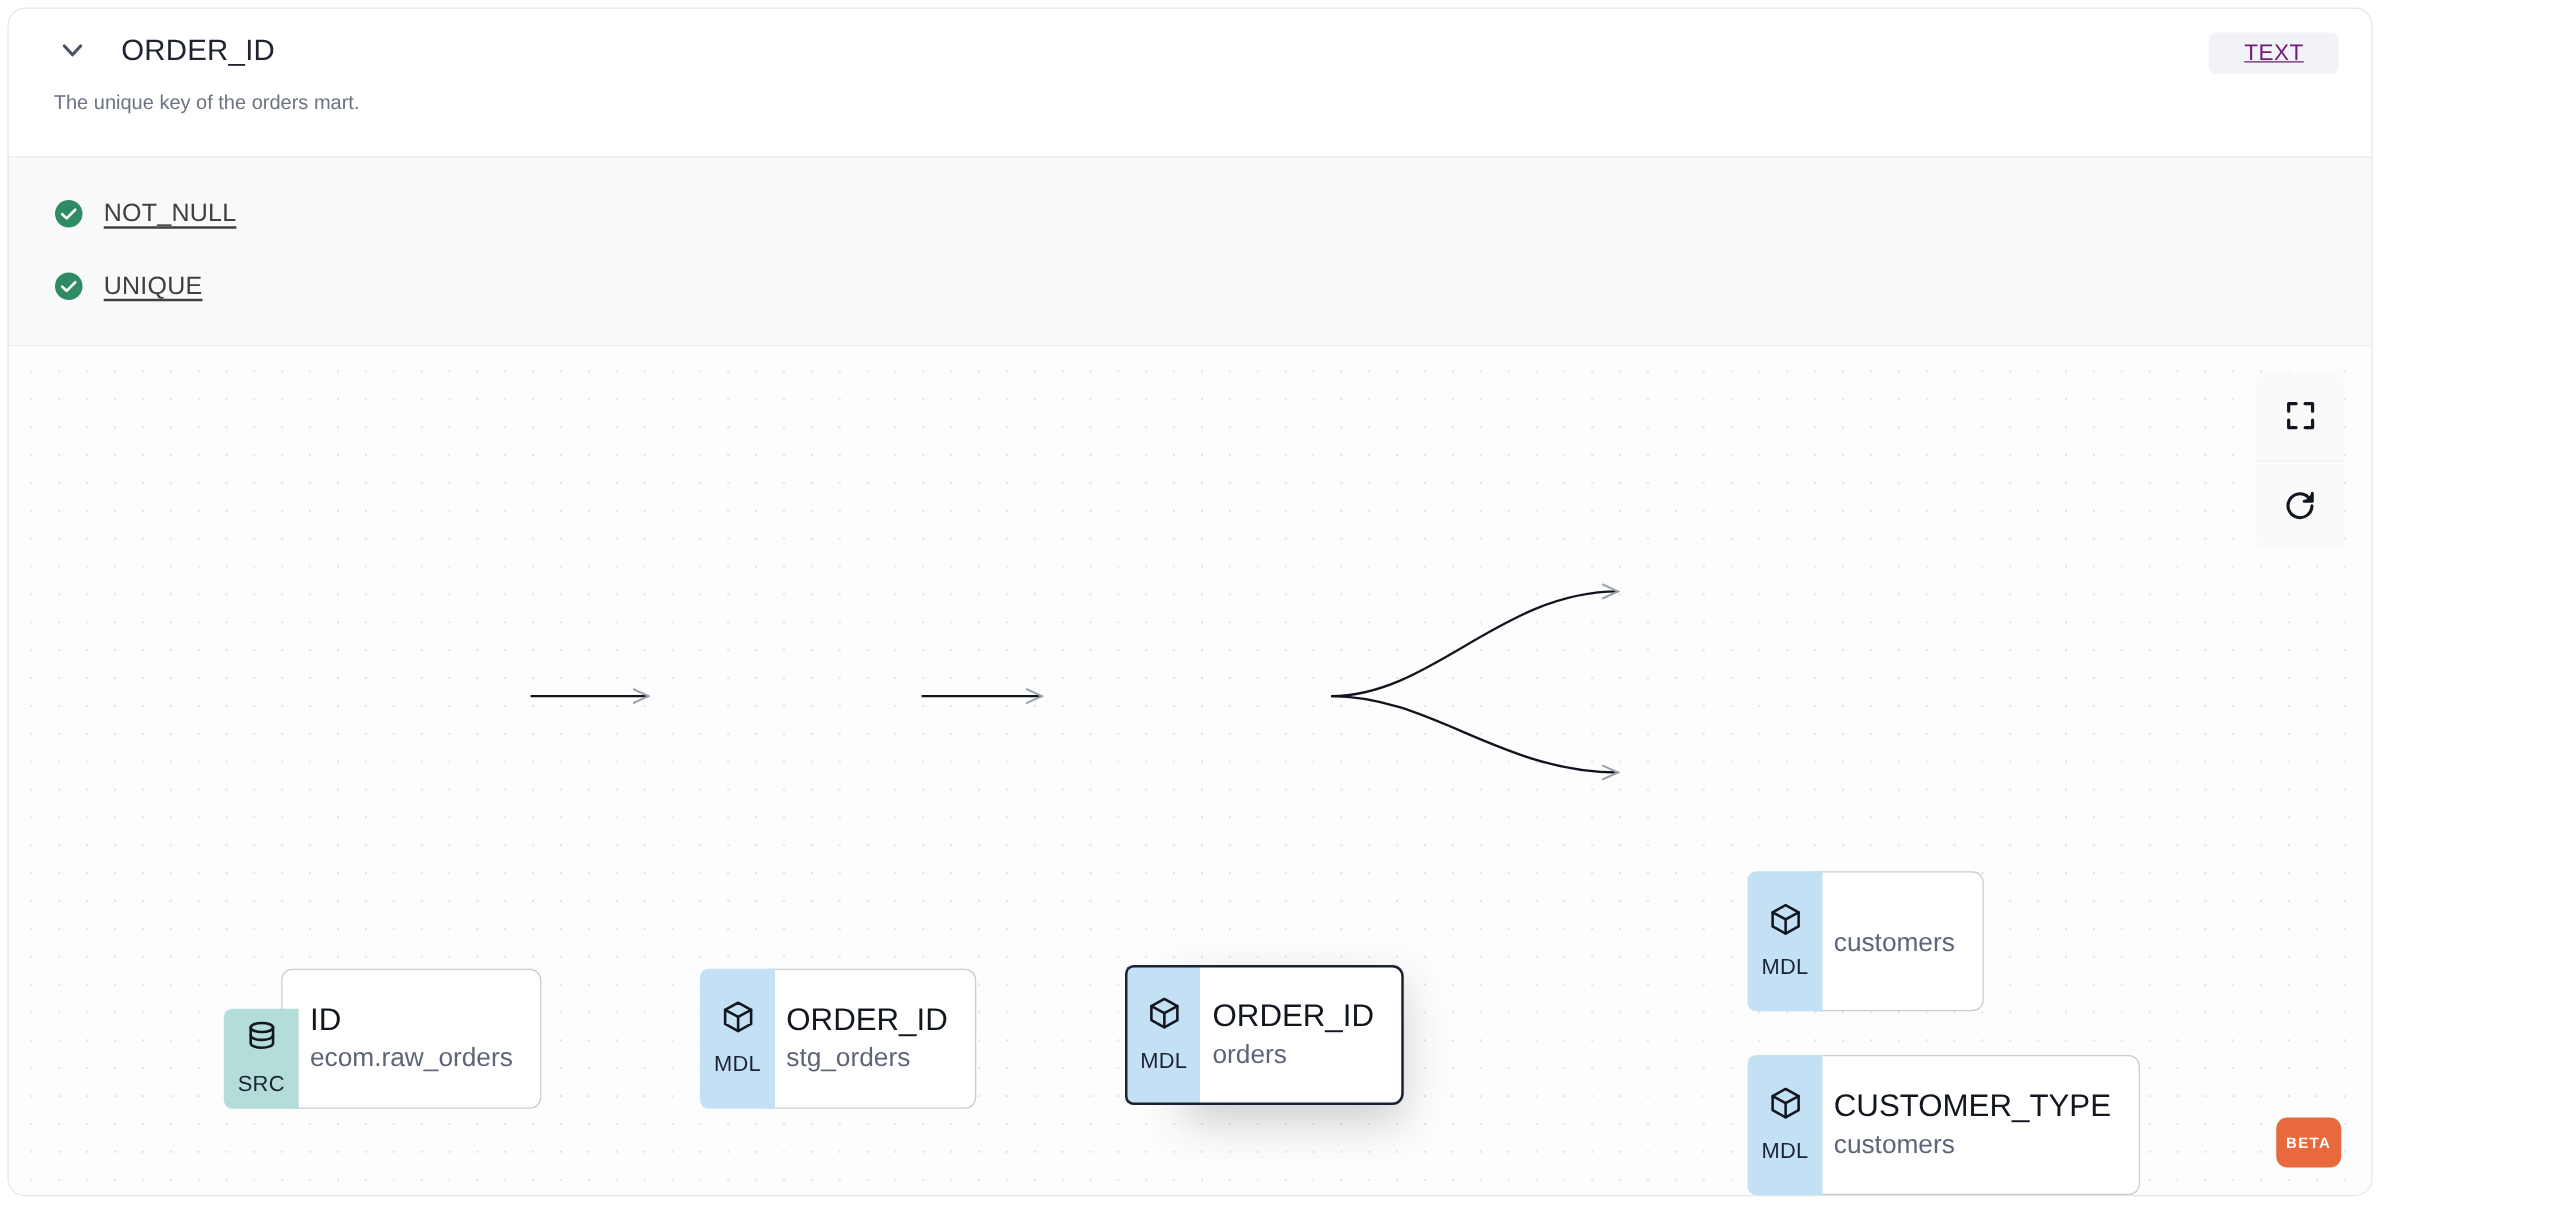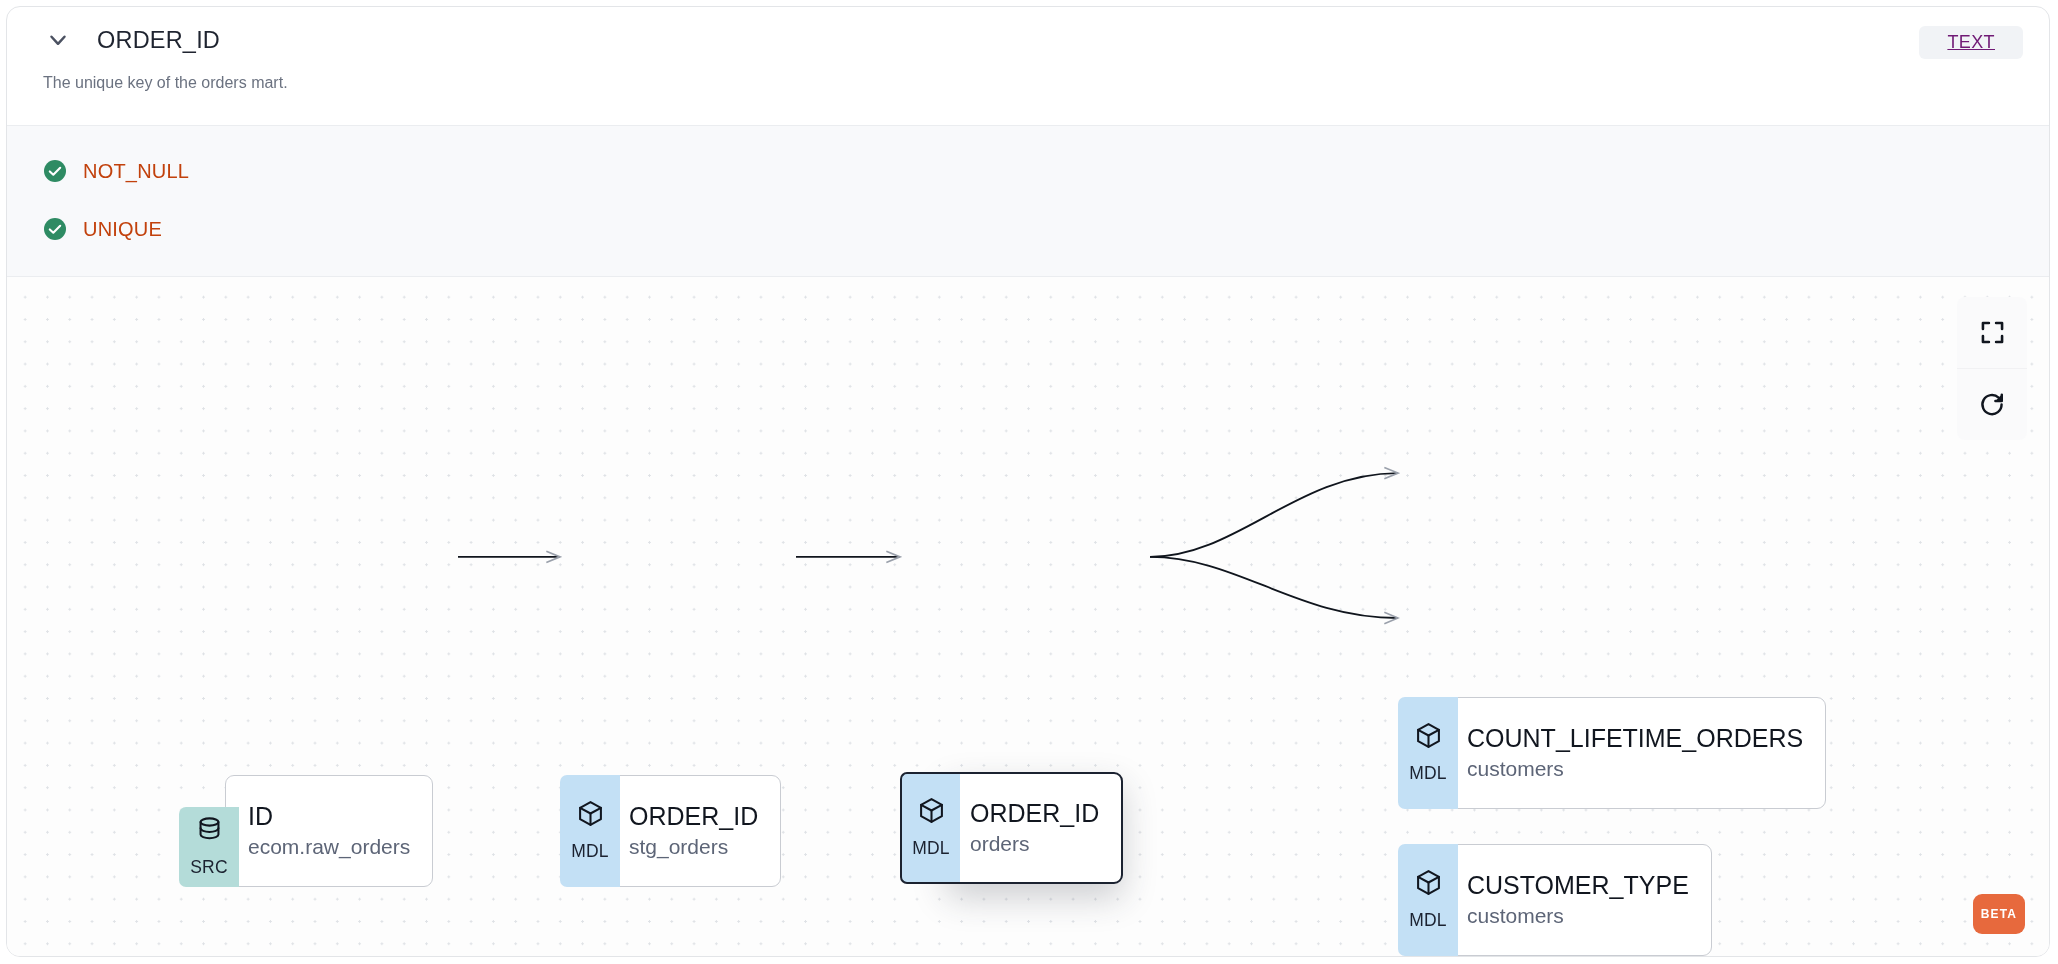--- a/index.html
+++ b/index.html
@@ -14,21 +14,21 @@
     height: 964px;
     overflow: hidden;
     background: #ffffff;
   }
 
   
   .card {
     position: absolute;
     left: 6px;
     top: 6px;
-    width: 2044px;
+    width: 1892px;
     height: 951px;
     border: 1px solid #e3e5e8;
     border-radius: 14px;
     background: #ffffff;
     box-sizing: border-box;
     overflow: hidden;
     display: flex;
     flex-direction: column;
   }
 
@@ -103,21 +103,22 @@
   }
   .check-icon {
     width: 24px;
     height: 24px;
     flex: none;
     display: block;
   }
   .test-link {
     margin-left: 16px;
     font-size: 20px;
-    color: #c2410c;
+    color: #404040;
+    text-decoration: underline;
     text-underline-offset: 4px;
     cursor: pointer;
     letter-spacing: 0.2px;
   }
 
   
   .canvas {
     position: relative;
     flex: 1 1 auto;
     background-color: #fdfdfd;
@@ -337,21 +338,20 @@
       <div class="node sz-mdl" style="left:1391px; top:420px;">
         <div class="node-badge" style="background:#c3e0f5;">
           <svg width="29" height="29" viewBox="0 0 24 24" fill="none" stroke="#11161f" stroke-width="1.7" stroke-linecap="round" stroke-linejoin="round">
             <path d="M12 2.6 L20.6 7.3 V16.7 L12 21.4 L3.4 16.7 V7.3 Z"></path>
             <path d="M3.4 7.3 L12 12 L20.6 7.3"></path>
             <path d="M12 12 V21.4"></path>
           </svg>
           <span class="b-label">MDL</span>
         </div>
         <div class="node-body">
-          <div class="node-name">COUNT_LIFETIME_ORDERS</div>
           <div class="node-sub">customers</div>
         </div>
       </div>
 
       <div class="node sz-mdl" style="left:1391px; top:567px;">
         <div class="node-badge" style="background:#c3e0f5;">
           <svg width="29" height="29" viewBox="0 0 24 24" fill="none" stroke="#11161f" stroke-width="1.7" stroke-linecap="round" stroke-linejoin="round">
             <path d="M12 2.6 L20.6 7.3 V16.7 L12 21.4 L3.4 16.7 V7.3 Z"></path>
             <path d="M3.4 7.3 L12 12 L20.6 7.3"></path>
             <path d="M12 12 V21.4"></path>

